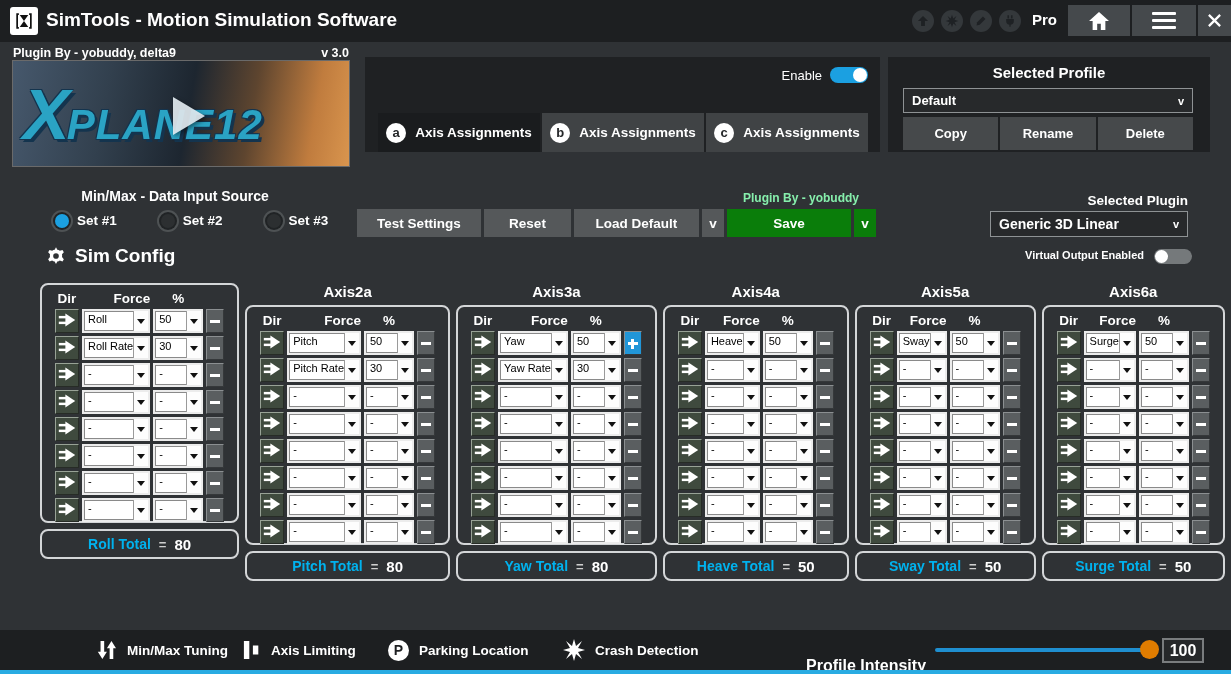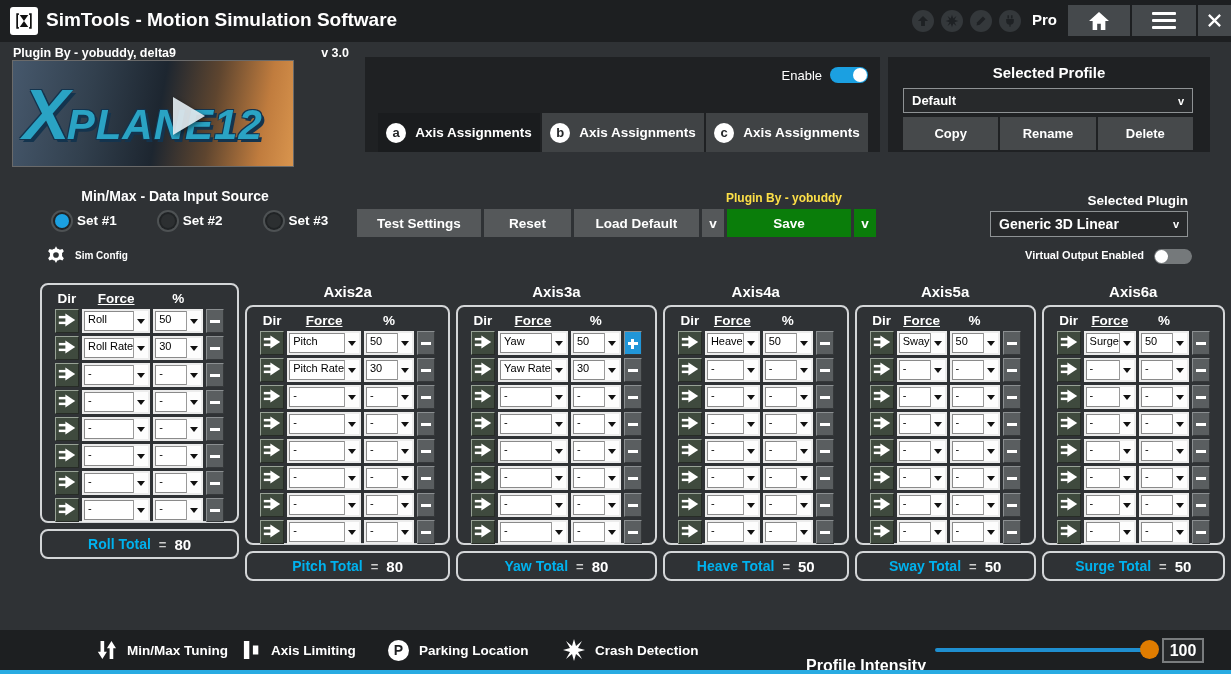--- a/index.html
+++ b/index.html
@@ -16,21 +16,21 @@
   .tb-pro { position:absolute; left:1032px; top:11px; color:#fff; font-size:15px; font-weight:bold; }
   .tb-btn { position:absolute; top:5px; height:31px; background:#45494c; border:none; display:flex; align-items:center; justify-content:center; cursor:pointer; }
   .tb-home { left:1068px; width:62px; }
   .tb-menu { left:1132px; width:64px; }
   .tb-close { left:1198px; width:33px; }
   .burger { display:flex; flex-direction:column; gap:4px; }
   .burger span { display:block; width:24px; height:3px; background:#fff; border-radius:1px; }
 
   
   .banner-head { position:absolute; left:13px; top:46px; width:336px; display:flex; justify-content:space-between; color:#fff; font-size:12.5px; font-weight:bold; }
-  .banner-img { position:absolute; left:12px; top:60px; width:282px; height:107px; border:1px solid #6a6a6a;
+  .banner-img { position:absolute; left:12px; top:60px; width:338px; height:107px; border:1px solid #6a6a6a;
       background:linear-gradient(100deg,#46586c 0%,#32404e 28%,#1d2630 52%,#5e452f 70%,#c07c3e 88%,#d9954e 100%); overflow:hidden; }
   .xp-logo { position:absolute; left:10px; top:14px; font-style:italic; font-weight:bold; color:#2aa3c4; white-space:nowrap;
       text-shadow:3px 3px 0 #14344e,-1px -1px 0 #14344e,1px -1px 0 #14344e,-1px 1px 0 #14344e; }
   .xp-x { font-size:70px; letter-spacing:-3px; }
   .xp-rest { font-size:42px; letter-spacing:1px; }
   .play-btn { position:absolute; left:160px; top:36px; width:0; height:0;
       border-left:32px solid rgba(230,238,244,0.9); border-top:19px solid transparent; border-bottom:19px solid transparent;
       filter:drop-shadow(2px 2px 2px rgba(0,0,0,0.5)); cursor:pointer; }
 
   
@@ -59,23 +59,23 @@
   .pp-buttons { position:absolute; left:15px; right:17px; top:60px; height:33px; display:flex; gap:2px; }
   .pp-buttons .btn { flex:1; }
   .btn { background:#46494b; border:none; color:#fff; font-size:13px; font-weight:bold; cursor:pointer; }
 
   
   .src-title { position:absolute; left:40px; top:188px; width:270px; text-align:center; color:#fff; font-size:14px; font-weight:bold; }
   .radios { position:absolute; left:55px; top:213px; display:flex; gap:44px; }
   .radio-item { display:flex; align-items:center; gap:8px; color:#fff; font-size:13.5px; font-weight:bold; cursor:pointer; }
   .radio { width:14px; height:14px; border-radius:50%; background:#2c2f31; box-shadow:0 0 0 2px #202325, 0 0 0 4px #4e5254; }
   .radio.on { background:#1ba0e1; }
-  .simconfig { position:absolute; left:46px; top:245px; display:flex; align-items:center; gap:9px; color:#fff; font-size:10px; font-weight:bold; cursor:pointer; }
-
-  .plugin-by2 { position:absolute; left:726px; top:191px; width:150px; text-align:left; color:#fde047; font-size:12px; font-weight:bold; }
+  .simconfig { position:absolute; left:46px; top:245px; display:flex; align-items:center; gap:9px; color:#fff; font-size:19px; font-weight:bold; cursor:pointer; }
+
+  .plugin-by2 { position:absolute; left:726px; top:191px; width:150px; text-align:center; color:#86efac; font-size:12px; font-weight:bold; }
   .actions { position:absolute; left:357px; top:209px; display:flex; gap:3px; height:28px; }
   .actions .btn { background:#55585a; font-size:13.5px; }
   .a-test { width:124px; } .a-reset { width:87px; } .a-load { width:125px; }
   .a-v { width:22px; font-size:11px; }
   .a-save { width:124px; background:#0a7d0a !important; }
   .a-savev { width:22px; background:#0a7d0a !important; font-size:11px; }
 
   .plugin-title { position:absolute; left:990px; top:193px; width:198px; text-align:right; color:#fff; font-size:13.5px; font-weight:bold; }
   .plugin-select { position:absolute; left:990px; right:auto; top:211px; width:198px; height:26px; background:#27292b; border:1px solid #8e9294;
       display:flex; align-items:center; color:#fff; font-size:14px; font-weight:bold; padding:0 8px; cursor:pointer; }
@@ -84,21 +84,21 @@
   .toggle.small { width:38px; height:15px; }
   .toggle.small .knob { width:13px; height:13px; }
 
   
   .axes { position:absolute; left:40px; top:283px; width:1152px; display:flex; gap:6px; }
   .axis-col { flex:1; }
   .axis-name { text-align:center; color:#fff; font-size:15px; font-weight:bold; height:22px; }
   .axis-panel { height:240px; border:2px solid #d4d6d8; border-radius:8px; padding:3px 13px; }
   .axis-heads { display:grid; grid-template-columns:24px 1fr 50px 18px; gap:3px; height:20px; color:#fff; font-size:13.5px; font-weight:bold; align-items:center; }
   .axis-heads .h-dir { text-align:center; }
-  .axis-heads .h-force { text-align:center;text-decoration:underline; }
+  .axis-heads .h-force { text-align:right; }
   .axis-heads .h-pct { text-align:center; }
   .axis-row { display:grid; grid-template-columns:24px 1fr 50px 18px; gap:3px; height:26px; margin-bottom:1px; align-items:center; }
   .dir-btn { width:24px; height:24px; background:#3f4a3e; border:1px solid #98a296; border-right-color:#272c26; border-bottom-color:#272c26;
       display:flex; align-items:center; justify-content:center; cursor:pointer; padding:0; }
   .combo { height:24px; background:#fff; border:2px solid #ececec; box-shadow:inset 0 0 0 1px #8a8a8a; display:flex; align-items:stretch; cursor:pointer; }
   .combo .cv { flex:1; font-size:11px; color:#000; padding:2px 0 0 4px; white-space:nowrap; overflow:hidden; }
   .combo .ca { width:15px; background:#fdfdfd; border-left:1px solid #9a9a9a; display:flex; align-items:center; justify-content:center; }
   .combo .ca i { width:0; height:0; border:4px solid transparent; border-top:5px solid #111; margin-top:5px; }
   .rm-btn { width:18px; height:24px; border:1px solid #8b8f91; border-right-color:#33363}
   .rm-btn { background:#5a5e60; border:1px solid #8b8f91; border-right-color:#35383a; border-bottom-color:#35383a; position:relative; cursor:pointer; }

